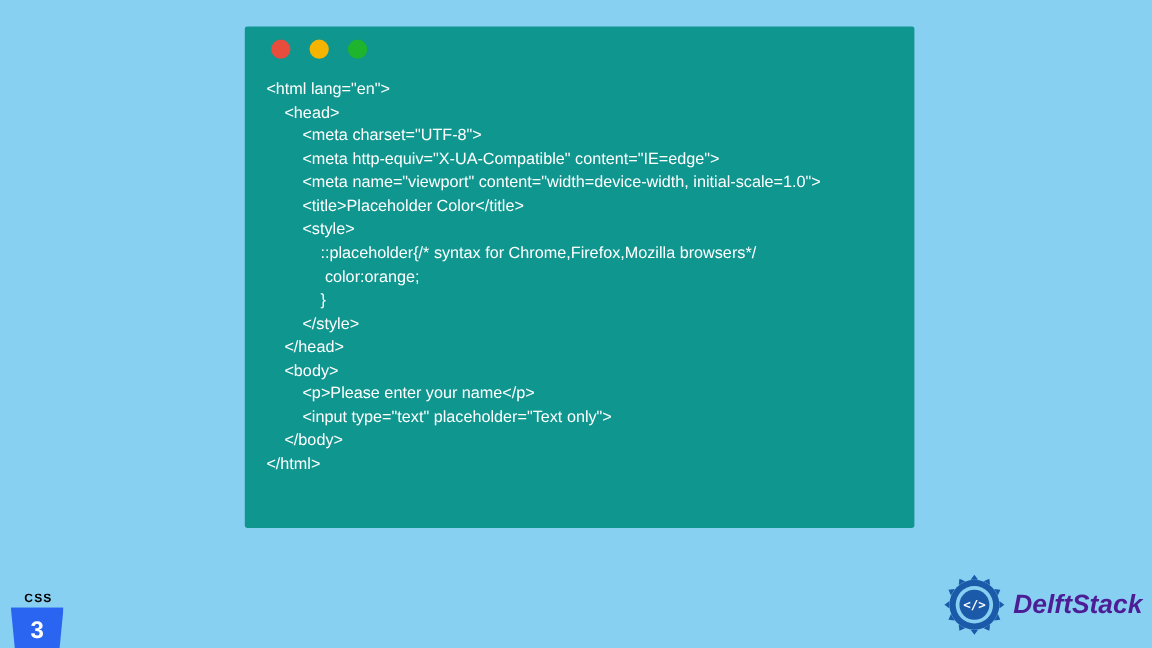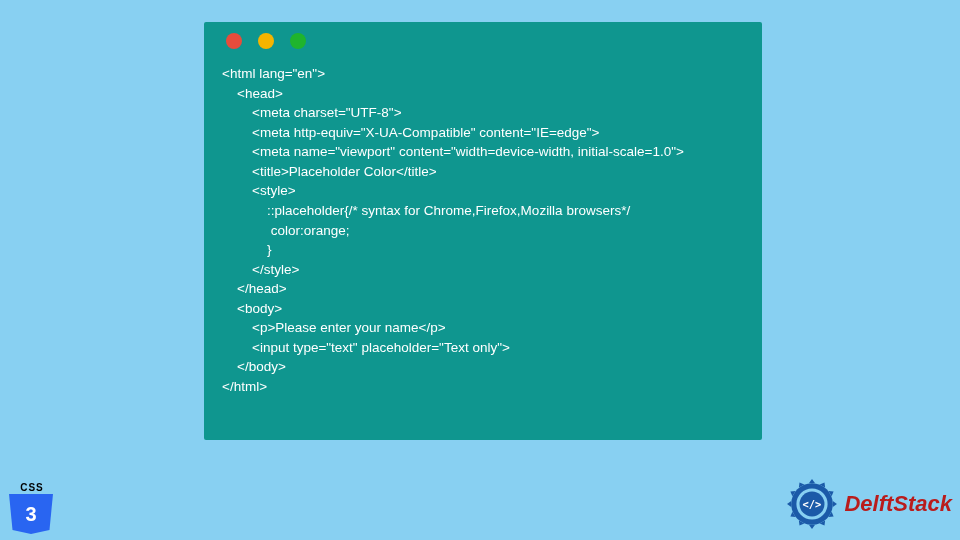--- a/index.html
+++ b/index.html
@@ -45,21 +45,21 @@
   }
   .css-logo {
     position: absolute;
     left: 9px;
     bottom: 8px;
     width: 46px;
     height: 54px;
   }
   .css-label {
     width: 30px;
-    margin: 4px auto 1px auto;
+    margin: 16px auto 1px auto;
     text-align: center;
     font-family: Arial, sans-serif;
     font-size: 10px;
     font-weight: 900;
     color: #000;
     letter-spacing: 1px;
   }
   .css-shield {
     width: 44px;
     height: 40px;
@@ -85,21 +85,21 @@
   .delft-icon {
     width: 52px;
     height: 52px;
     position: relative;
   }
   .delft-icon svg { width: 100%; height: 100%; }
   .delft-text {
     font-family: 'Segoe UI', Arial, sans-serif;
     font-size: 22px;
     font-weight: 600;
-    color: #b91c1c;
+    color: #4c1d95;
     font-style: italic;
   }
 </style>
 </head>
 <body>
 
 <div class="code-window">
   <div class="titlebar">
     <div class="dot dot-red"></div>
     <div class="dot dot-yellow"></div>

